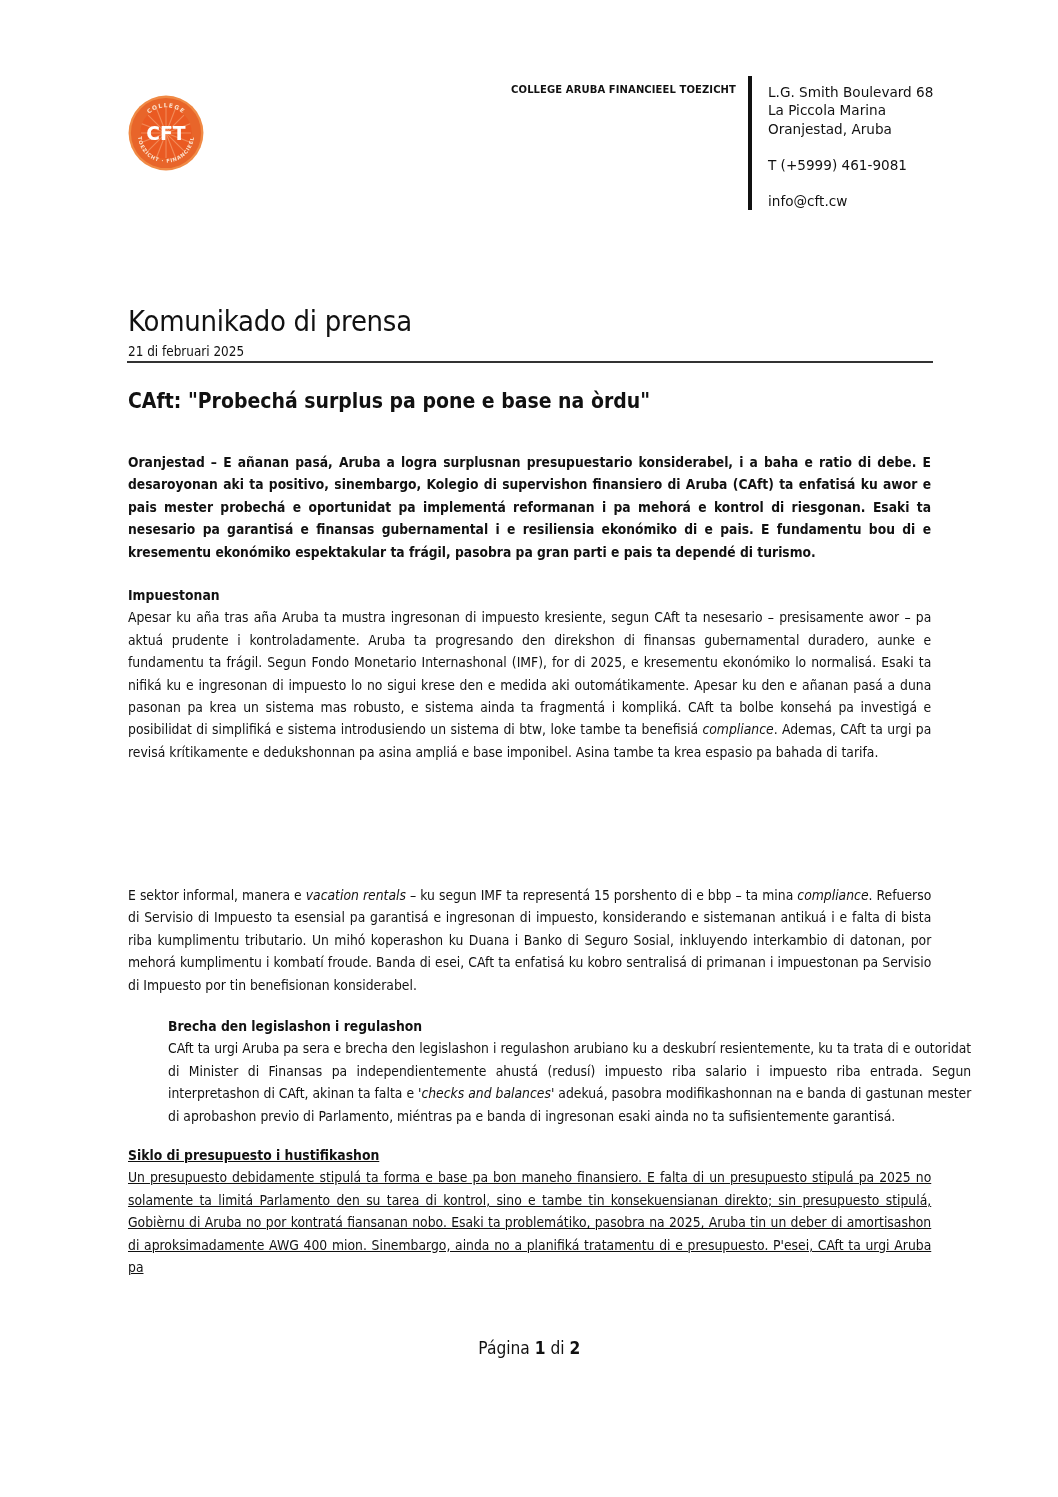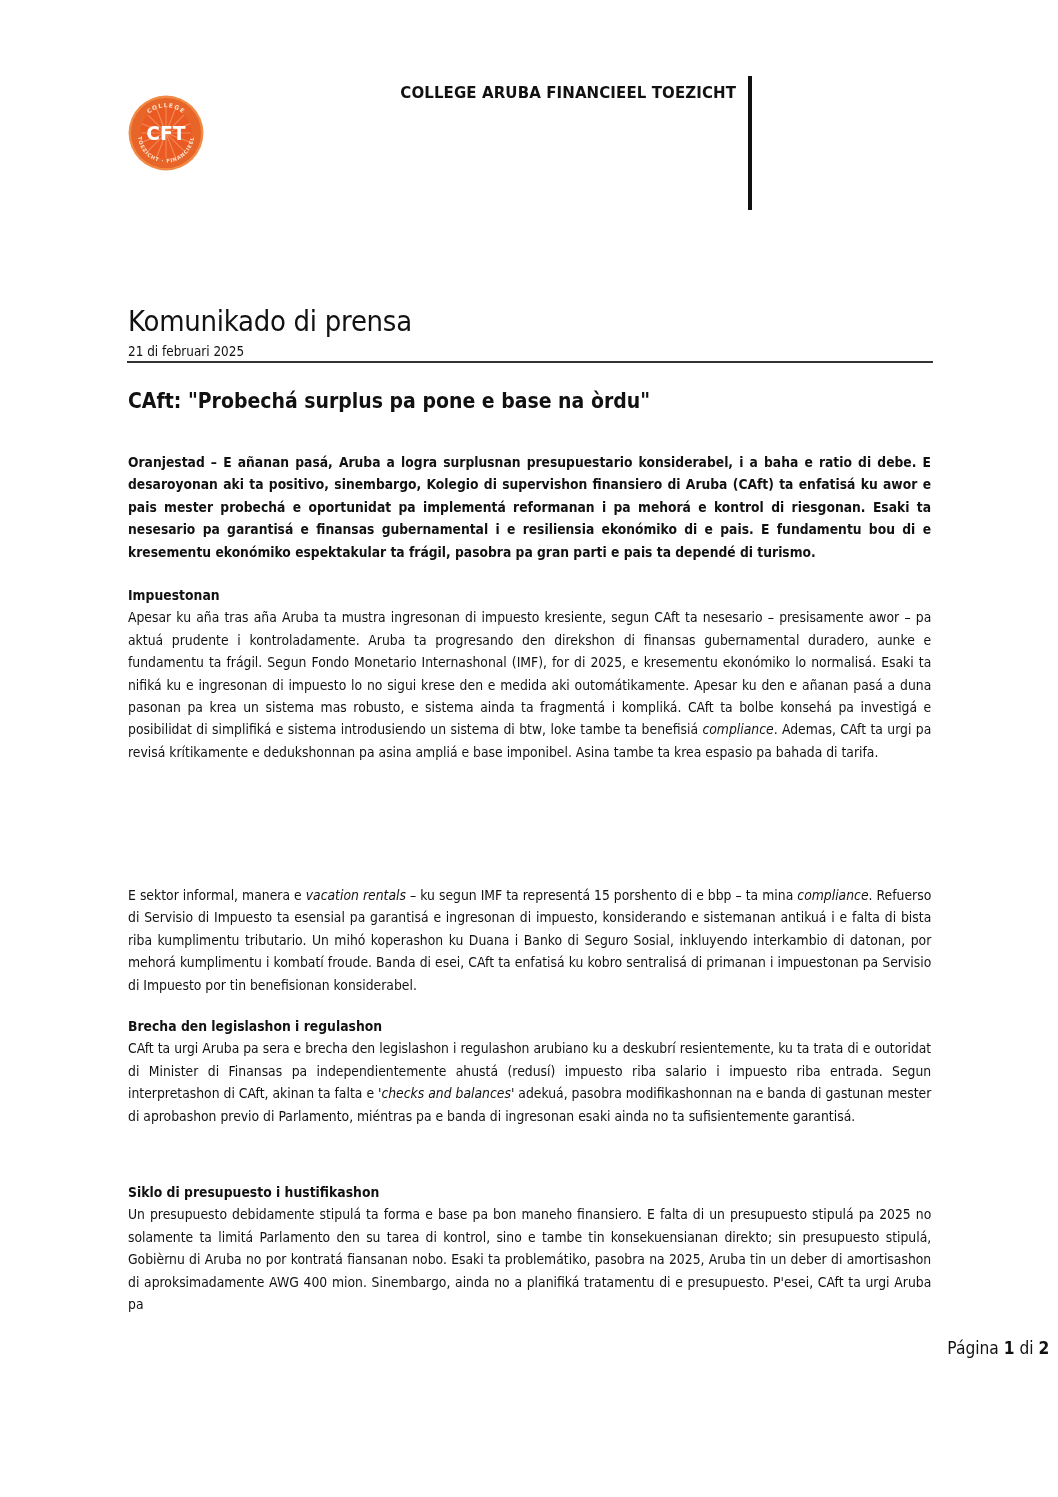--- a/index.html
+++ b/index.html
@@ -2,43 +2,43 @@
 <html><head>
   <meta charset="utf-8">
   <style>
     html, body { margin: 0; padding: 0; background: #ffffff; }
     body { width: 1058px; height: 1497px; position: relative; overflow: hidden; color: #111; }
     .page { position: absolute; left: 0; top: 0; width: 1058px; height: 1497px; background: #fff; }
 
     
     .logo { position: absolute; left: 127px; top: 94px; width: 78px; height: 78px; }
     .org-name { position: absolute; left: 300px; top: 84px; width: 436px; text-align: right;
-      font-family: "DejaVu Sans", sans-serif; font-weight: bold; font-size: 15px; letter-spacing: 0.1px; color: #111; }
+      font-family: "DejaVu Sans", sans-serif; font-weight: bold; font-size: 10px; letter-spacing: 0.1px; color: #111; }
     .vbar { position: absolute; left: 748px; top: 76px; width: 4px; height: 134px; background: #111; }
     .address { position: absolute; left: 768px; top: 83px; font-family: "DejaVu Sans", sans-serif; font-size: 13.6px; line-height: 18.3px; color: #111; }
     .address .gap { height: 18px; }
 
     
     .doc-title { position: absolute; left: 128px; top: 305px; font-family: "DejaVu Sans", sans-serif; font-size: 28px; font-weight: normal; color: #111; letter-spacing: -0.3px; transform: scaleX(0.93); transform-origin: left top; }
     .doc-date { position: absolute; left: 128px; top: 344px; font-family: "DejaVu Sans", sans-serif; font-size: 13.4px; color: #111; transform: scaleX(0.9); transform-origin: left top; }
     .hr { position: absolute; left: 127px; top: 361px; width: 806px; height: 2px; background: #333; }
     .headline { position: absolute; left: 128px; top: 389px; font-family: "DejaVu Sans", sans-serif; font-weight: bold; font-size: 21px; color: #111; transform: scaleX(0.9); transform-origin: left top; white-space: nowrap; }
 
     
     .body { position: absolute; left: 128px; width: 803px; font-family: "DejaVu Sans", sans-serif; font-size: 14.2px; line-height: 22.4px; color: #111; text-align: justify; }
     .body p { margin: 0; }
     .lead { top: 451px; font-weight: bold; }
     .sec-head { font-weight: bold; }
     .sec1 { top: 584px; }
     .sec1b { top: 858px; margin-top: 26px; }
-    .sec2 { top: 1015px; }
-    .sec3 { top: 1181px; }
+    .sec2 { top: 1015px; margin-left: 40px; }
+    .sec3 { top: 1144px; text-decoration: underline; }
     .squeeze { display: block; transform: scaleX(0.875); transform-origin: left top; width: 918px; }
     .squeeze-b { display: block; transform: scaleX(0.87); transform-origin: left top; width: 923px; }
-    .pagenum { position: absolute; left: 0; width: 1058px; top: 1337px; text-align: right; font-family: "DejaVu Sans", sans-serif; font-size: 18px; color: #111; }
+    .pagenum { position: absolute; left: 0; width: 1058px; top: 1337px; text-align: center; font-family: "DejaVu Sans", sans-serif; font-size: 18px; color: #111; }
     .pagenum .inner { display: inline-block; transform: scaleX(0.86); }
     em { font-style: italic; }
   </style>
 </head>
 <body>
 
 <div class="page">
 
   <svg class="logo" viewBox="0 0 100 100">
     <defs>
@@ -63,20 +63,29 @@
     </text>
     <text font-family="DejaVu Sans, sans-serif" font-size="6.5" font-weight="bold" fill="#fde3cf" letter-spacing="1">
       <textPath href="#ringBottom" startOffset="50%" text-anchor="middle">TOEZICHT · FINANCIEEL</textPath>
     </text>
     <text x="50" y="59" text-anchor="middle" font-family="DejaVu Sans, sans-serif" font-weight="bold" font-size="24" fill="#ffffff">CFT</text>
   </svg>
 
   <div class="org-name">COLLEGE ARUBA FINANCIEEL TOEZICHT</div>
   <div class="vbar"></div>
 
+  <div class="address">
+    <div>L.G. Smith Boulevard 68</div>
+    <div>La Piccola Marina</div>
+    <div>Oranjestad, Aruba</div>
+    <div class="gap"></div>
+    <div>T (+5999) 461-9081</div>
+    <div class="gap"></div>
+    <div>info@cft.cw</div>
+  </div>
 
   <div class="doc-title">Komunikado di prensa</div>
   <div class="doc-date">21 di februari 2025</div>
   <div class="hr"></div>
 
   <div class="headline">CAft: "Probechá surplus pa pone e base na òrdu"</div>
 
   <div class="body lead">
     <span class="squeeze-b">
         <p style="text-align: justify;">Oranjestad – E añanan pasá, Aruba a logra surplusnan presupuestario konsiderabel, i a baha e ratio di debe. E desaroyonan aki ta positivo, sinembargo, Kolegio di supervishon finansiero di Aruba (CAft) ta enfatisá ku awor e pais mester probechá e oportunidat pa implementá reformanan i pa mehorá e kontrol di riesgonan. Esaki ta nesesario pa garantisá e finansas gubernamental i e resiliensia ekonómiko di e pais. E fundamentu bou di e kresementu ekonómiko espektakular ta frágil, pasobra pa gran parti e pais ta dependé di turismo.</p>

